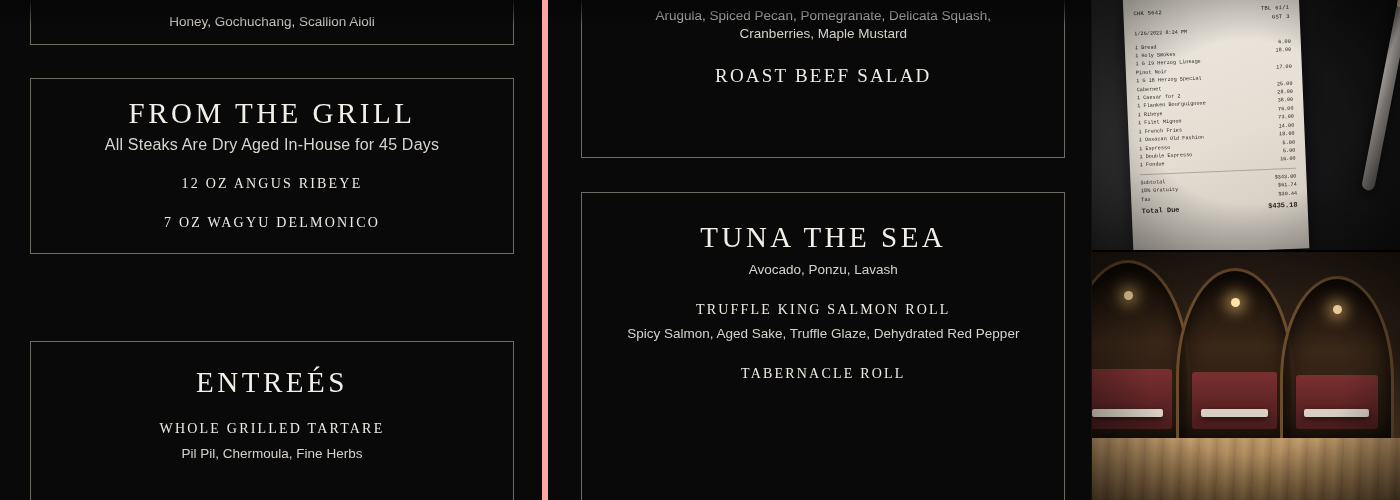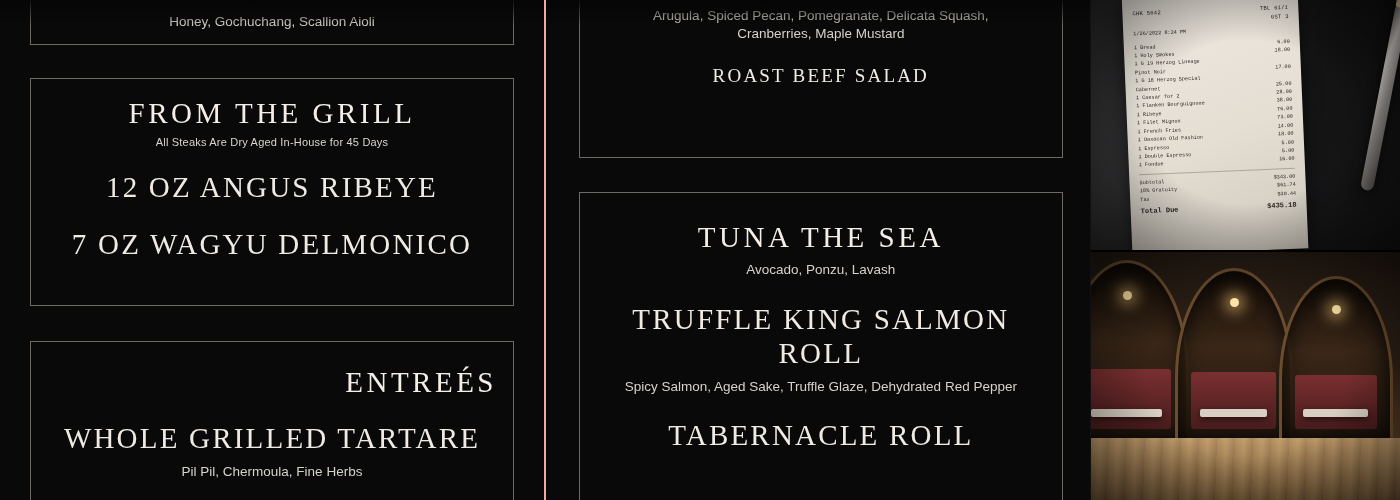--- a/index.html
+++ b/index.html
@@ -23,21 +23,21 @@
   }
 
   
   .menu-col {
     position: relative;
     height: 500px;
     background: #090909;
     overflow: hidden;
   }
   .col-left  { width: 545px; }
-  .col-mid   { width: 545px; border-left: 2px solid #fca5a5; }
+  .col-mid   { width: 545px; border-left: 6px solid #fca5a5; }
 
   .panel {
     position: absolute;
     border: 1px solid #6f6a63;
     box-sizing: border-box;
     text-align: center;
     background: transparent;
   }
   .panel .inner {
     padding: 14px 16px 18px 16px;
@@ -47,44 +47,44 @@
     font-family: "Liberation Serif", serif;
     letter-spacing: 3.5px;
     font-weight: 400;
     color: #f3efe8;
     font-size: 29px;
     line-height: 1.15;
     margin: 4px 0 2px 0;
   }
   .sec-sub {
     font-family: "Liberation Sans", sans-serif;
-    font-size: 11px;
+    font-size: 16px;
     letter-spacing: 0.2px;
     color: #d9d5ce;
     margin: 6px 0 0 0;
   }
   .item-name {
     font-family: "Liberation Serif", serif;
     letter-spacing: 2.2px;
-    font-size: 29px;
+    font-size: 14px;
     color: #efebe4;
     margin: 22px 0 0 0;
     line-height: 1.2;
   }
   .item-desc {
     font-family: "Liberation Sans", sans-serif;
     font-size: 13.5px;
     color: #d6d2cb;
     margin: 7px 16px 0 16px;
     line-height: 1.35;
   }
 
   
   #panel-top-left   { left: 30px; top: -70px; width: 484px; height: 115px; }
-  #panel-grill      { left: 30px; top: 78px;  width: 484px; height: 228px; }
+  #panel-grill      { left: 30px; top: 78px;  width: 484px; height: 176px; }
   #panel-entrees    { left: 30px; top: 341px; width: 484px; height: 230px; }
 
   
   #panel-salad      { left: 33px; top: -86px; width: 484px; height: 244px; }
   #panel-sea        { left: 33px; top: 192px; width: 484px; height: 340px; }
 
   .fade-top {
     position: absolute;
     left: 0; top: 0; width: 100%; height: 26px;
     background: linear-gradient(to bottom, rgba(5,5,5,0.92), rgba(5,5,5,0));
@@ -242,21 +242,21 @@
       <div class="inner">
         <div class="sec-title">FROM THE GRILL</div>
         <div class="sec-sub">All Steaks Are Dry Aged In-House for 45 Days</div>
         <div class="item-name">12 OZ ANGUS RIBEYE</div>
         <div class="item-name">7 OZ WAGYU DELMONICO</div>
       </div>
     </div>
 
     <div class="panel" id="panel-entrees">
       <div class="inner">
-        <div class="sec-title" style="margin-top:10px;text-align:right;">ENTREÉS</div>
+        <div class="sec-title" style="margin-top:10px;">ENTREÉS</div>
         <div class="item-name">WHOLE GRILLED TARTARE</div>
         <div class="item-desc">Pil Pil, Chermoula, Fine Herbs</div>
       </div>
     </div>
 
     <div class="fade-top"></div>
   </div>
 
   <div class="menu-col col-mid">
 

